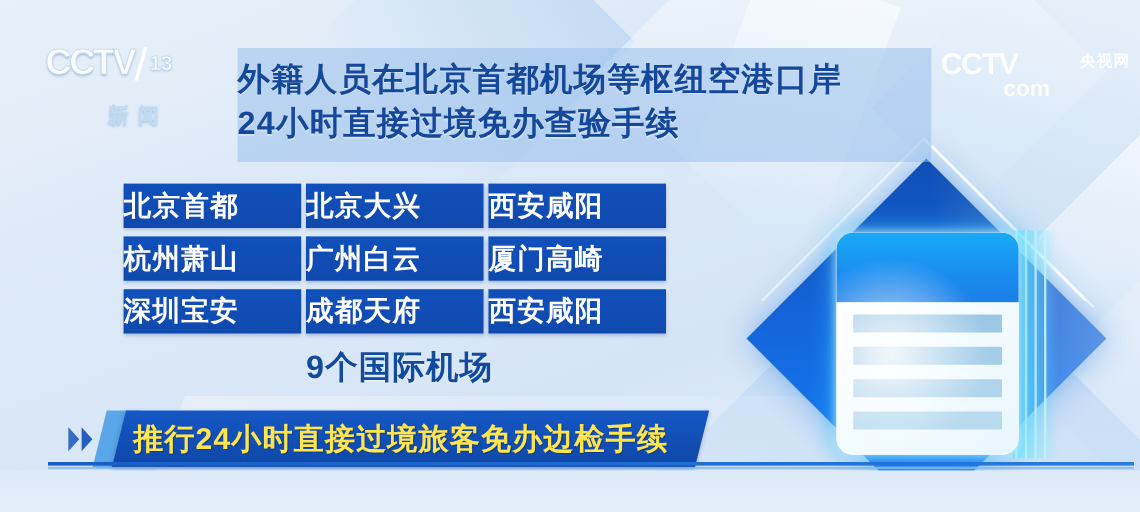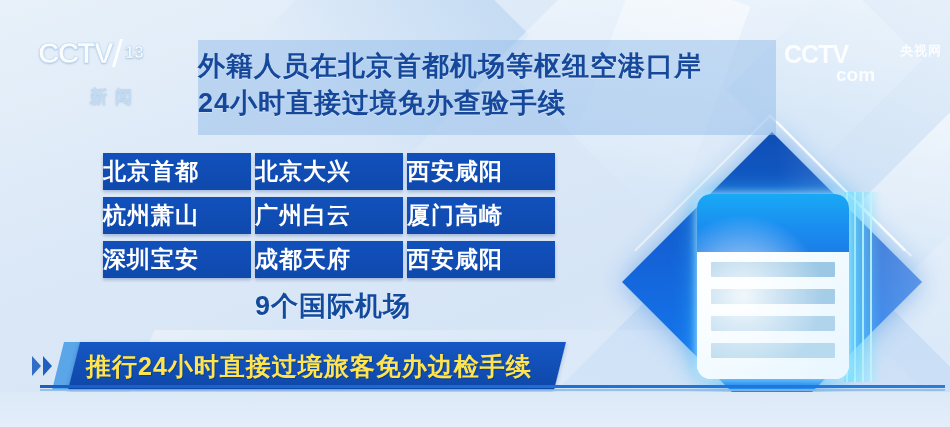--- a/index.html
+++ b/index.html
@@ -182,21 +182,21 @@
 
   
   .count-line{
     position:absolute;left:107px;top:288px;width:452px;
     text-align:center;
     color:#124a9e;font-size:27px;font-weight:700;letter-spacing:1px;
     text-shadow:0 1px 1px rgba(255,255,255,.6);
   }
 
   
-  .banner-wrap{position:absolute;left:22px;top:342px;width:560px;height:52px;}
+  .banner-wrap{position:absolute;left:47px;top:342px;width:560px;height:52px;}
   .arrow{
     position:absolute;left:10px;top:14px;width:28px;height:20px;
   }
   .arrow span{
     position:absolute;top:0;width:0;height:0;
     border-top:10px solid transparent;border-bottom:10px solid transparent;
     border-left:9px solid #1f5fc0;
   }
   .arrow span:nth-child(1){left:0;opacity:.9;}
   .arrow span:nth-child(2){left:11px;}

